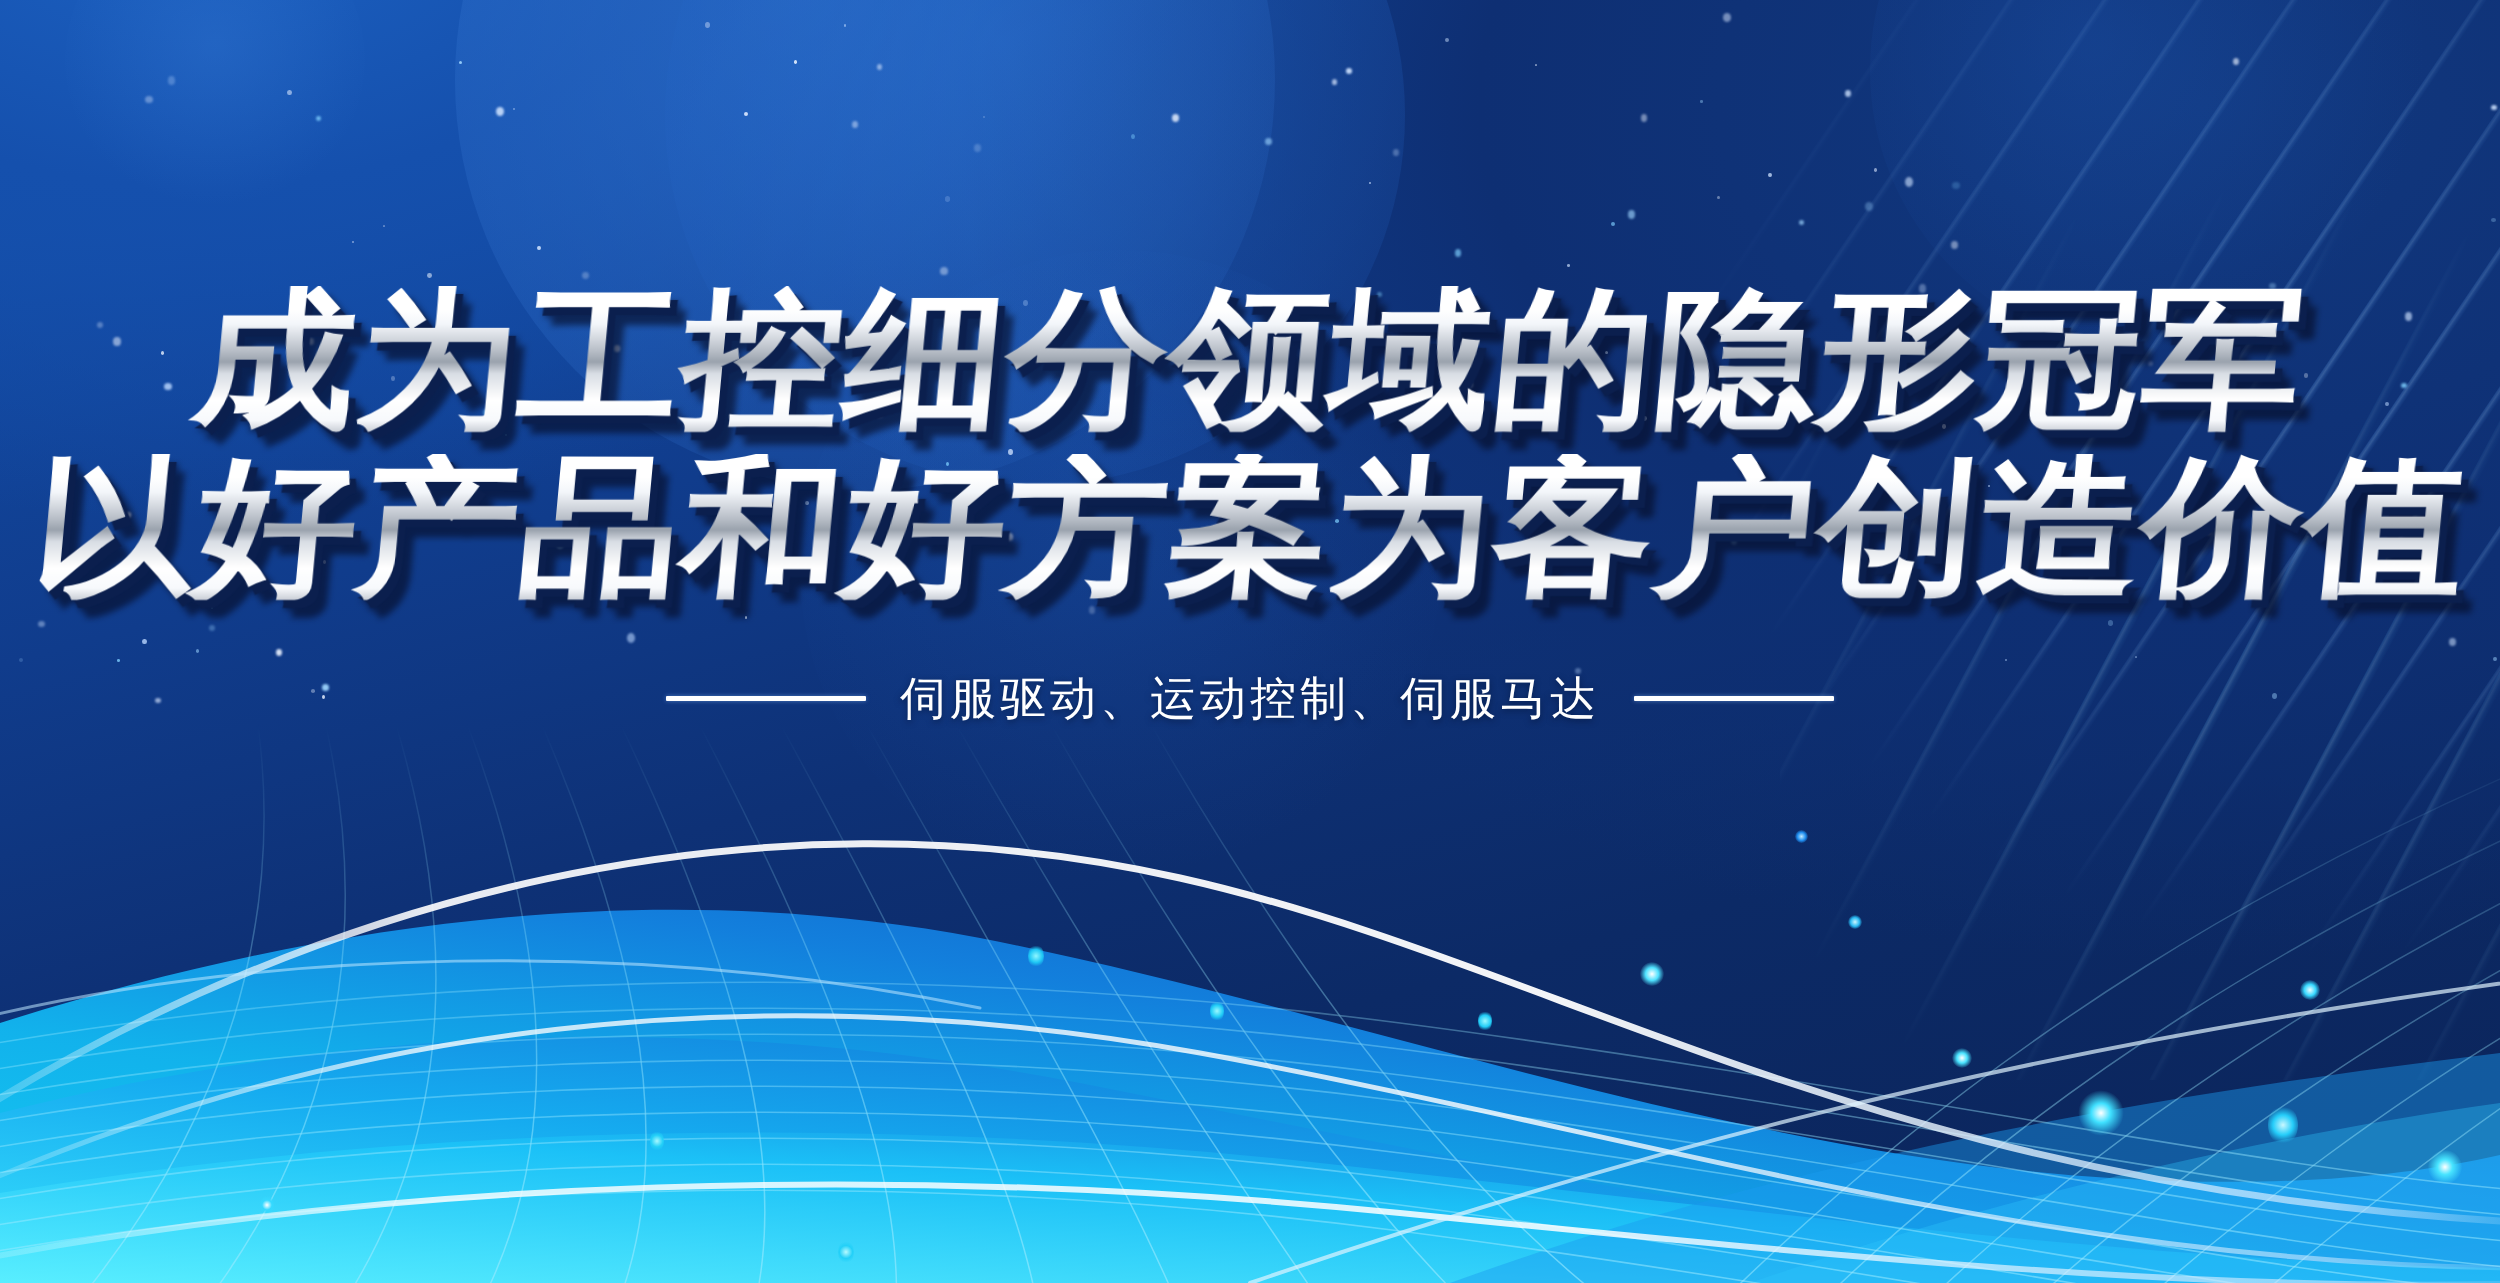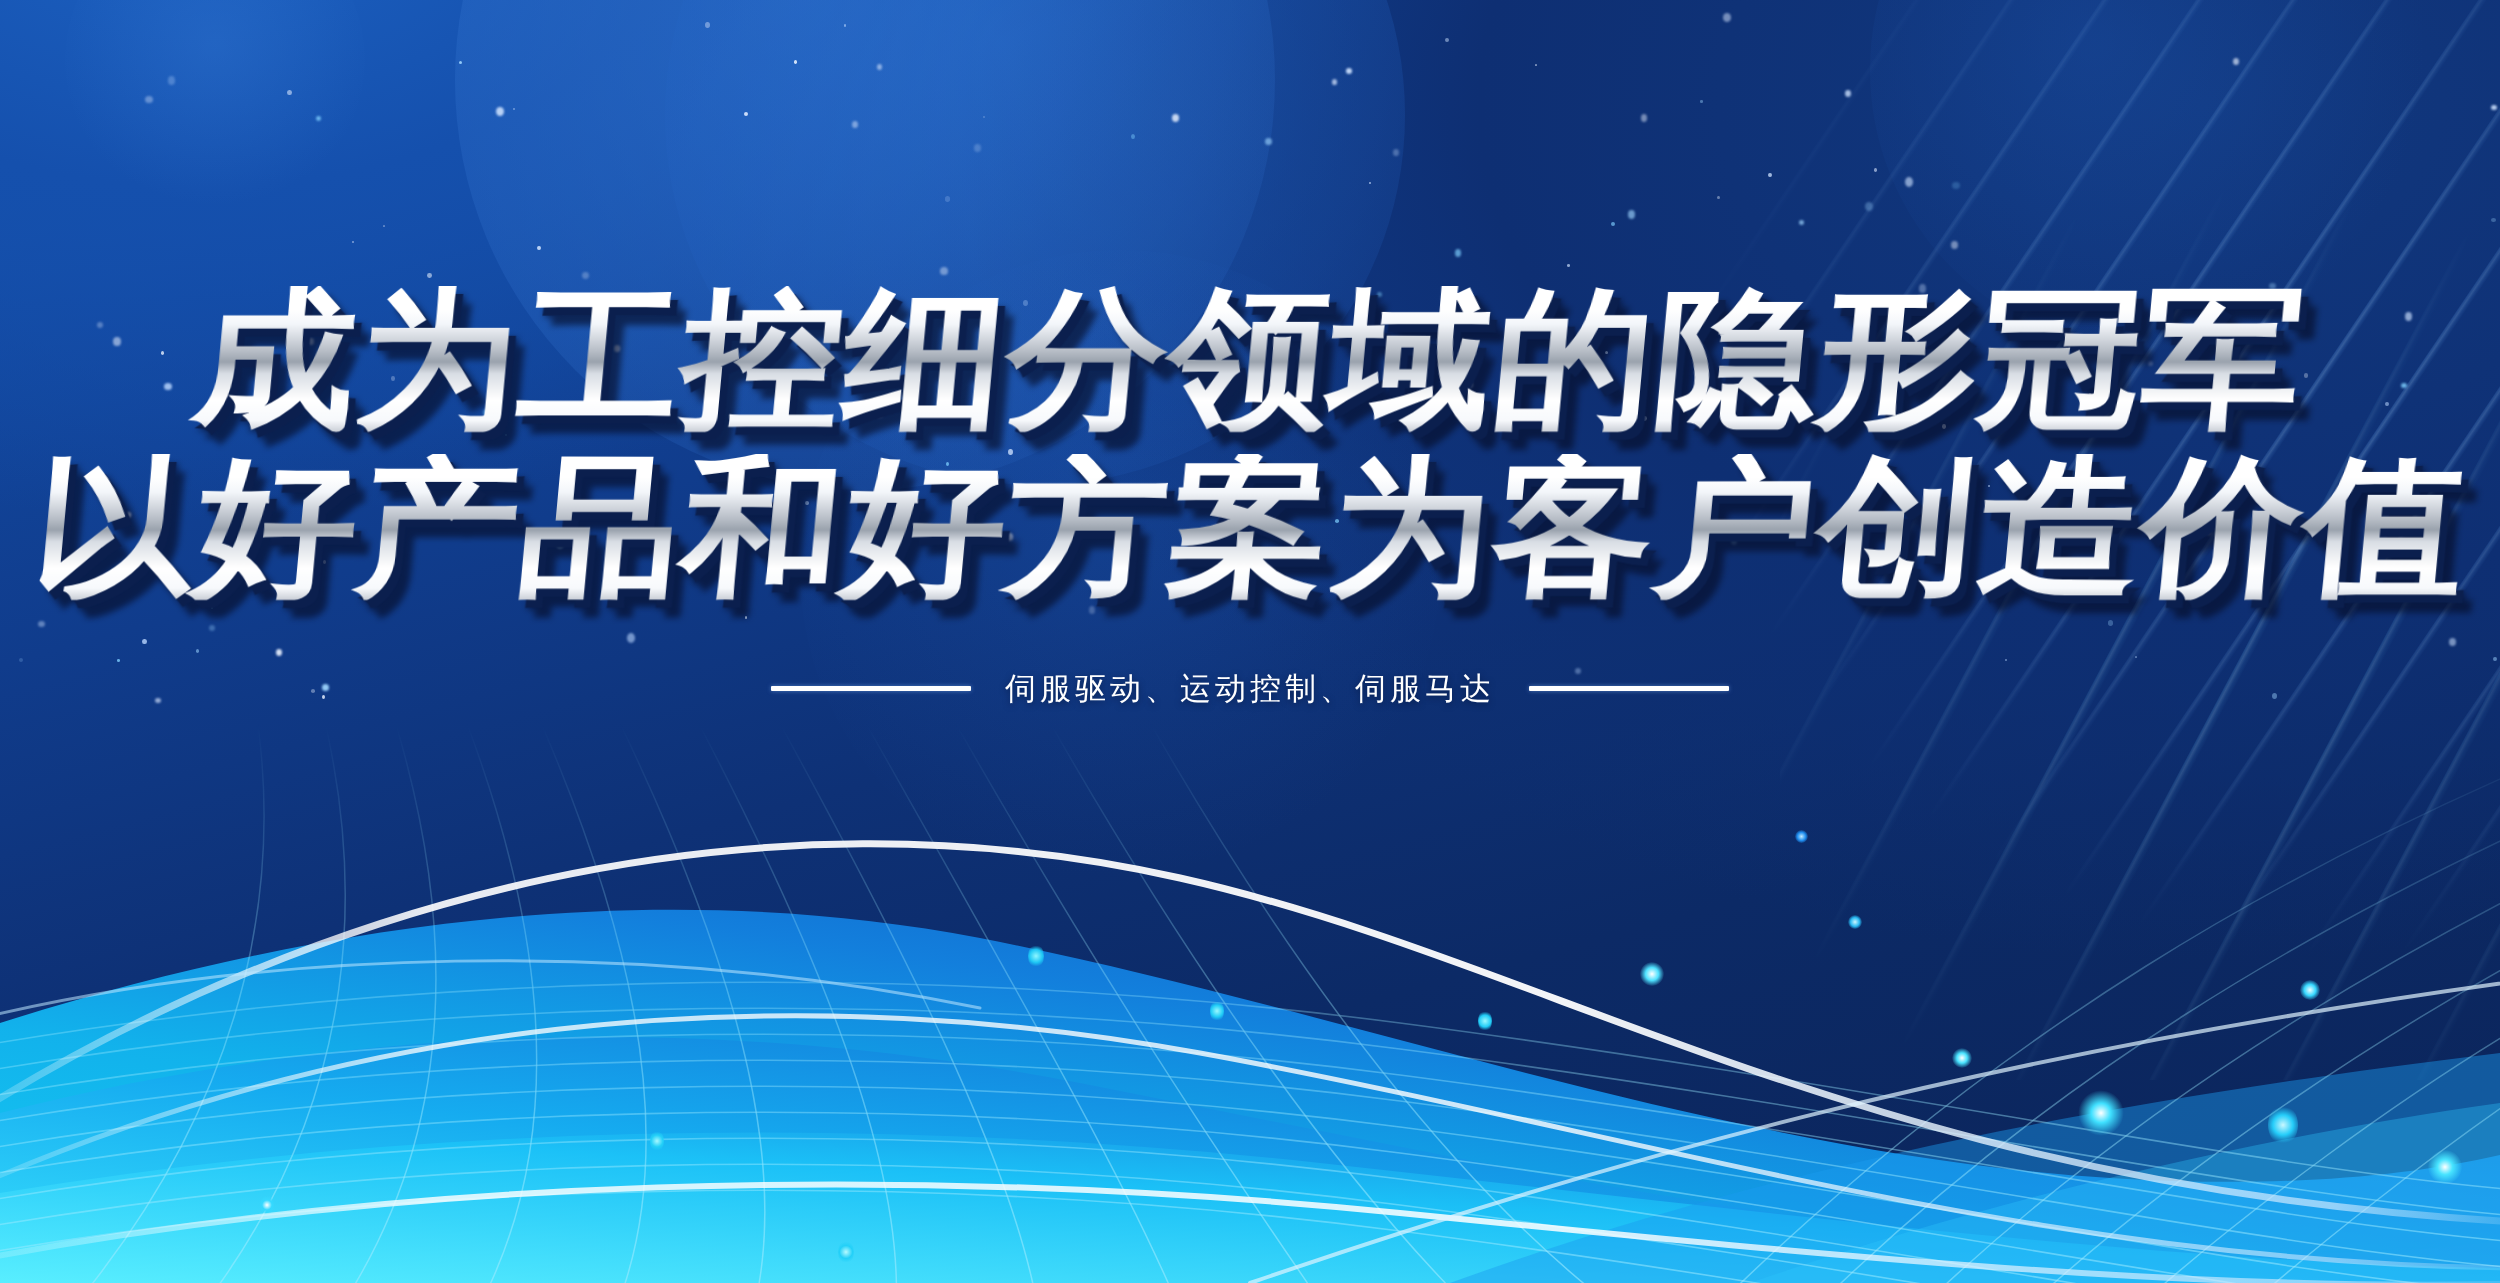--- a/index.html
+++ b/index.html
@@ -96,21 +96,21 @@
   .subrow{
     display:flex;align-items:center;justify-content:center;
     gap:34px;margin-top:68px;
   }
   .subline{
     width:200px;height:5px;background:#ffffff;border-radius:1px;
     box-shadow:0 0 4px rgba(140,190,255,.5);
   }
   .subtext{
     color:#ffffff;
-    font-size:31px;
+    font-size:46px;
     letter-spacing:4px;
     font-weight:400;
     white-space:nowrap;
     text-shadow:0 2px 6px rgba(3,16,48,.55);
     font-family:Liberation Mono, monospace;
   }
 
   
   .glow{position:absolute;border-radius:50%;pointer-events:none;z-index:30;}
 </style>

